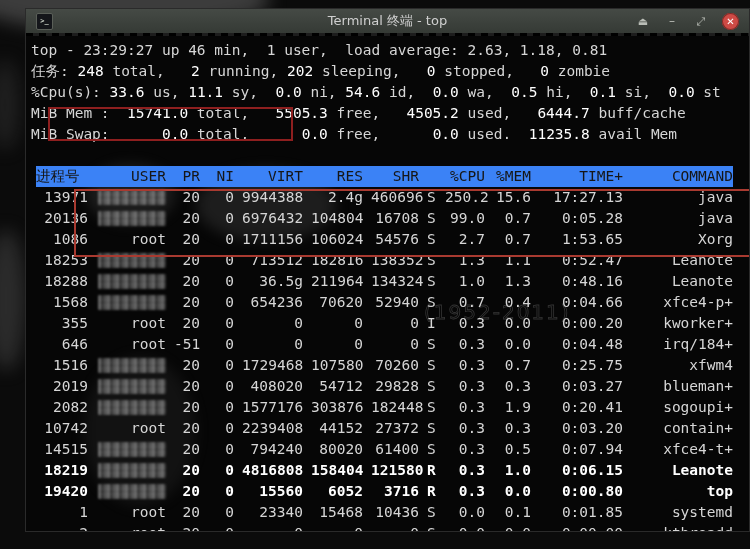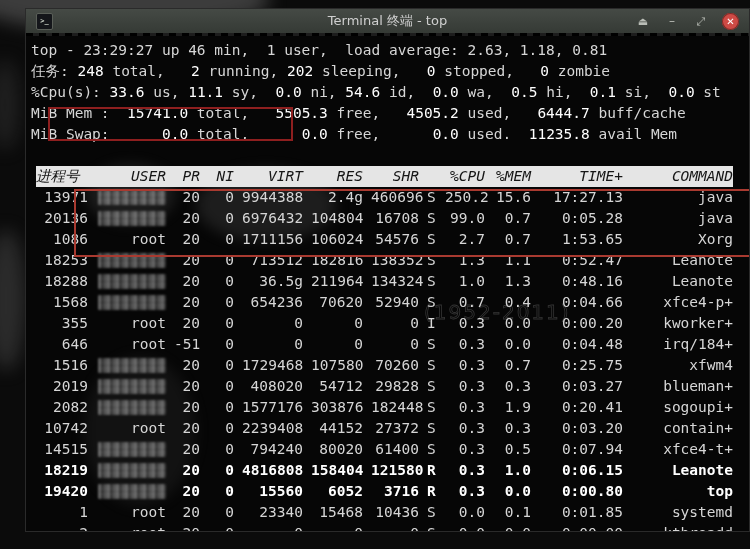--- a/index.html
+++ b/index.html
@@ -44,21 +44,21 @@
   .wm1{left:288px;top:150px;font-size:15px;letter-spacing:2px;-webkit-text-stroke:.6px rgba(130,130,130,.30);}
   .wm2{left:316px;top:184px;font-size:35px;letter-spacing:4px;font-weight:bold;}
   .wm3{left:398px;top:264px;font-size:20px;letter-spacing:2px;-webkit-text-stroke:.8px rgba(140,140,140,.34);}
 
   .text-area{position:absolute;left:5px;top:4px;right:18px;color:#d6d6d6;font-size:14.5px;}
   .tline{height:21px;line-height:21px;white-space:pre;}
   .b{color:#ffffff;font-weight:normal;margin-top:11px;}
 
   #table{position:absolute;left:5px;top:126px;width:697px;}
   .trow{display:flex;gap:8px;height:21px;line-height:21px;white-space:pre;}
-  .trow.hdr{background:#e5e5e5;color:#161616;font-style:italic;}
+  .trow.hdr{background:#3b82f6;color:#161616;}
   .trow.boldrow{color:#ffffff;font-weight:bold;}
   .col{display:block;text-align:right;overflow:visible;flex:none;}
   .col-pid{width:52px;}
   .hdr .col-pid{text-align:left;}
   .col-user{width:70px;text-align:right;}
   .col-pr{width:26px;}
   .col-ni{width:26px;}
   .col-virt{width:61px;}
   .col-res{width:52px;}
   .col-shr{width:48px;}

